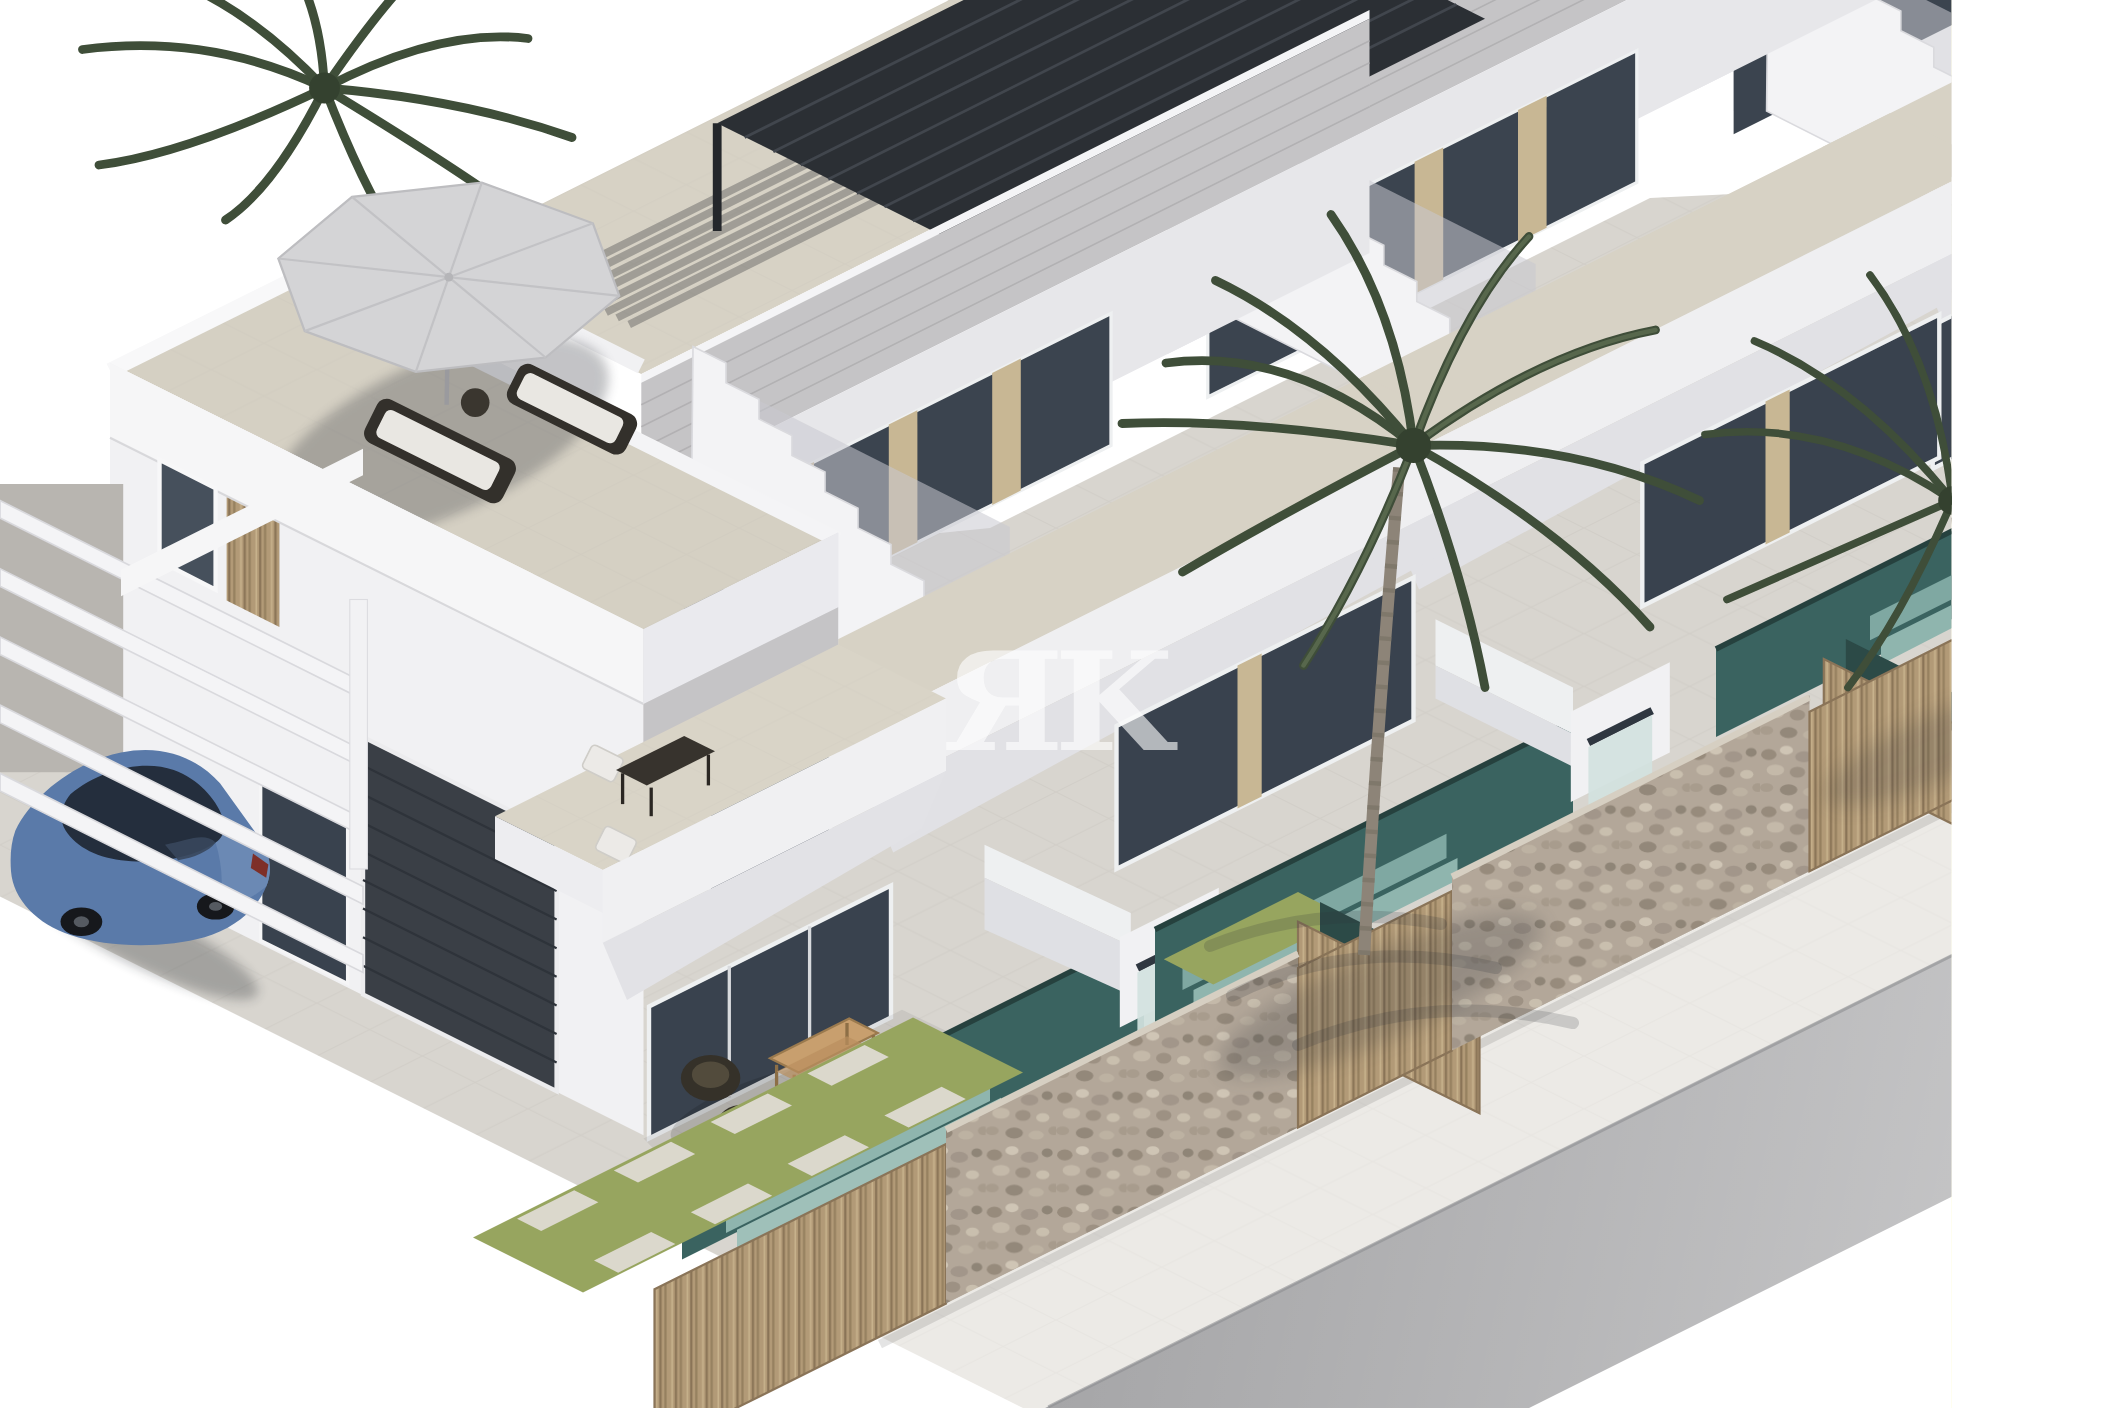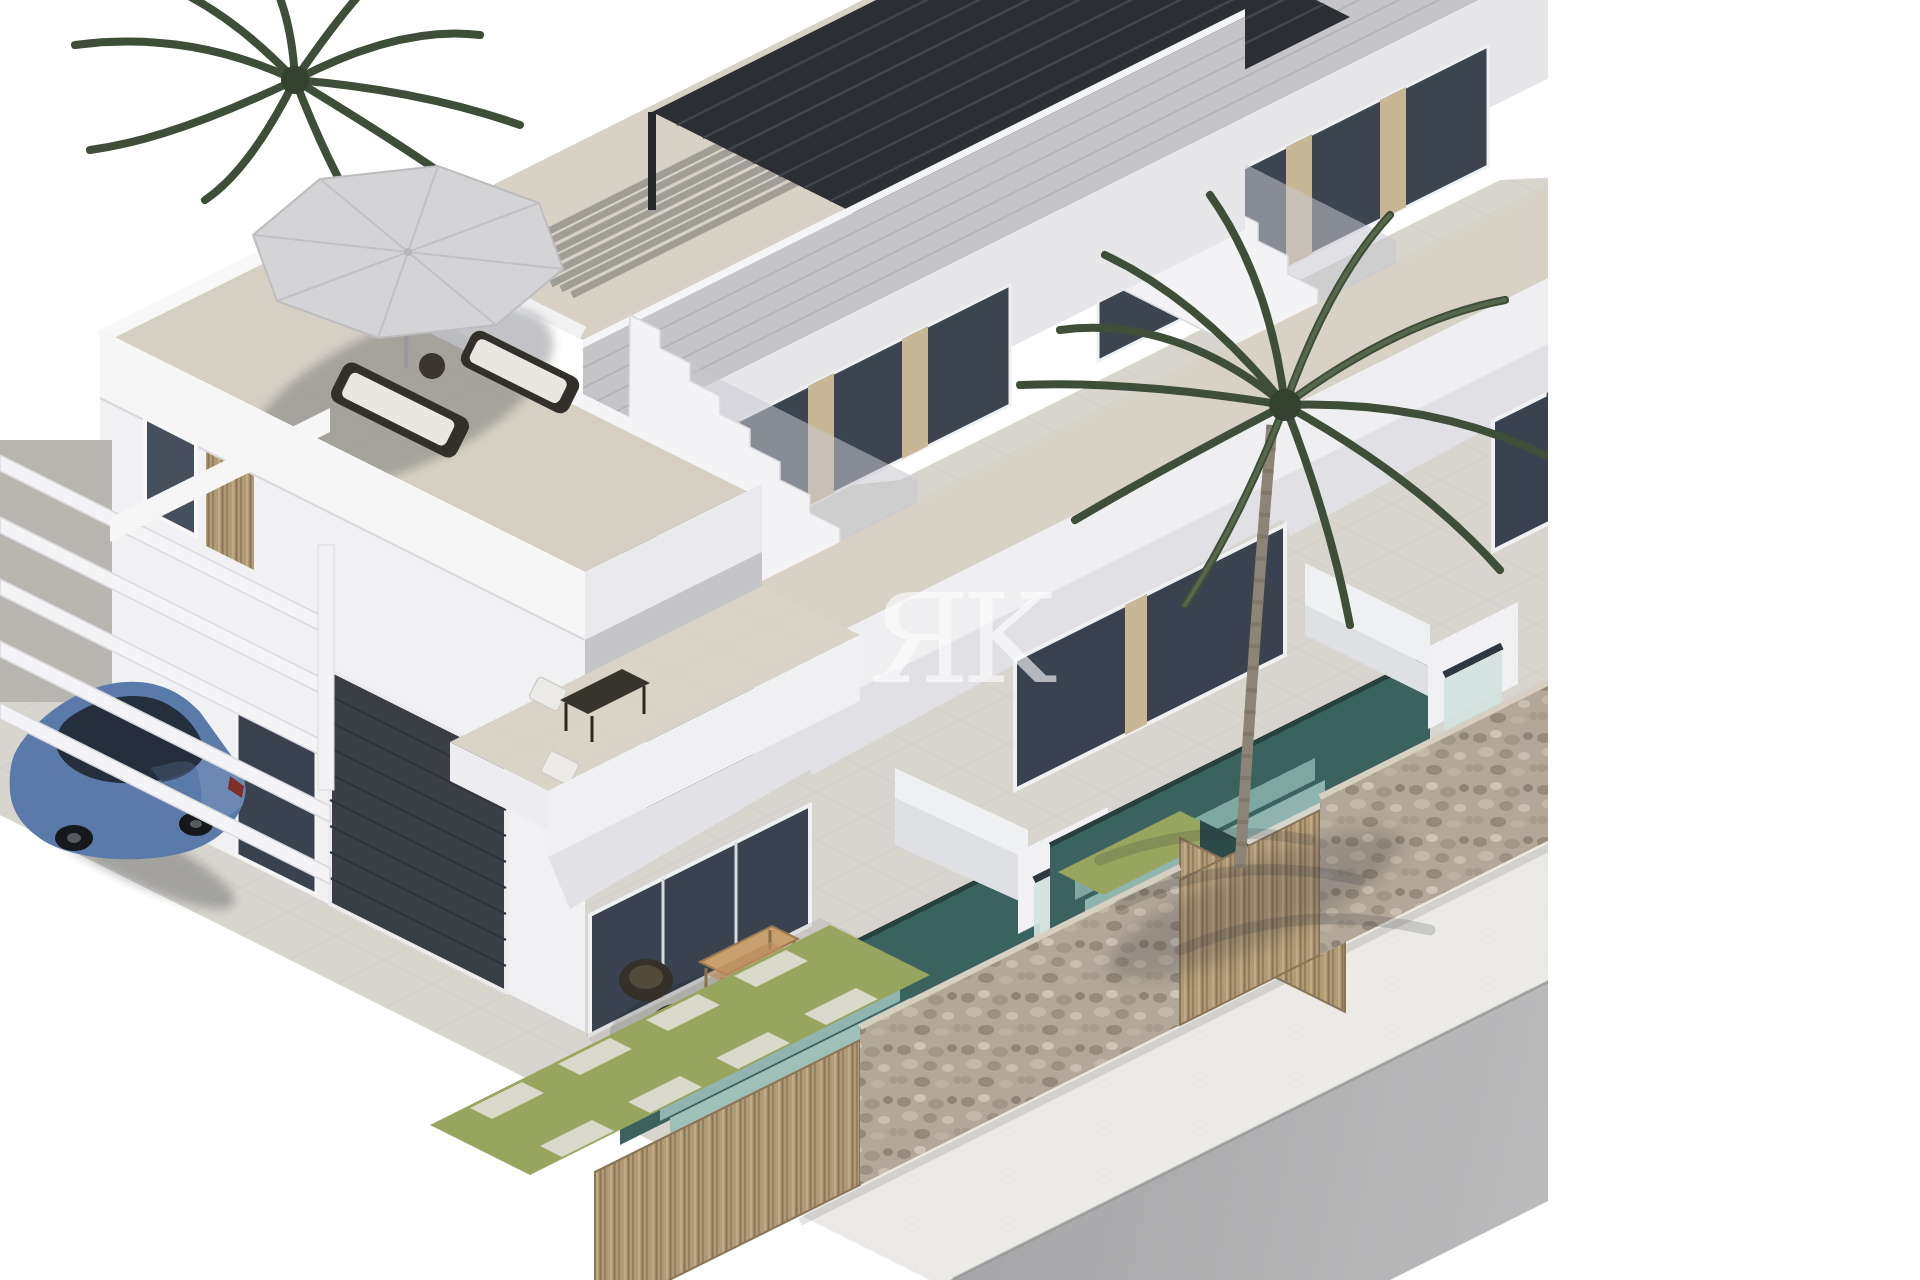--- a/index.html
+++ b/index.html
@@ -1,18 +1,18 @@
 <!DOCTYPE html>
 <html><head>
 <meta charset="utf-8">
 <title>New-build villas — 3D exterior render</title>
 <style>
   html,body{margin:0;padding:0;background:#ffffff;}
   body{font-family:"Liberation Sans", sans-serif;}
-  .stage{position:relative;width:1548px;height:1280px;overflow:hidden;background:#fef9c3;}
+  .stage{position:relative;width:1774px;height:1280px;overflow:hidden;background:#fef9c3;font-weight:bold;}
   svg{display:block;}
   .wm{font-family:"DejaVu Serif", serif;font-size:124px;letter-spacing:-8px;opacity:.62;}
 </style>
 </head>
 <body>
 
 <div class="stage">
 <svg width="1920" height="1280" viewBox="0 0 1920 1280" xmlns="http://www.w3.org/2000/svg">
 <defs>
   <pattern id="iso" width="96" height="48" patternUnits="userSpaceOnUse">

